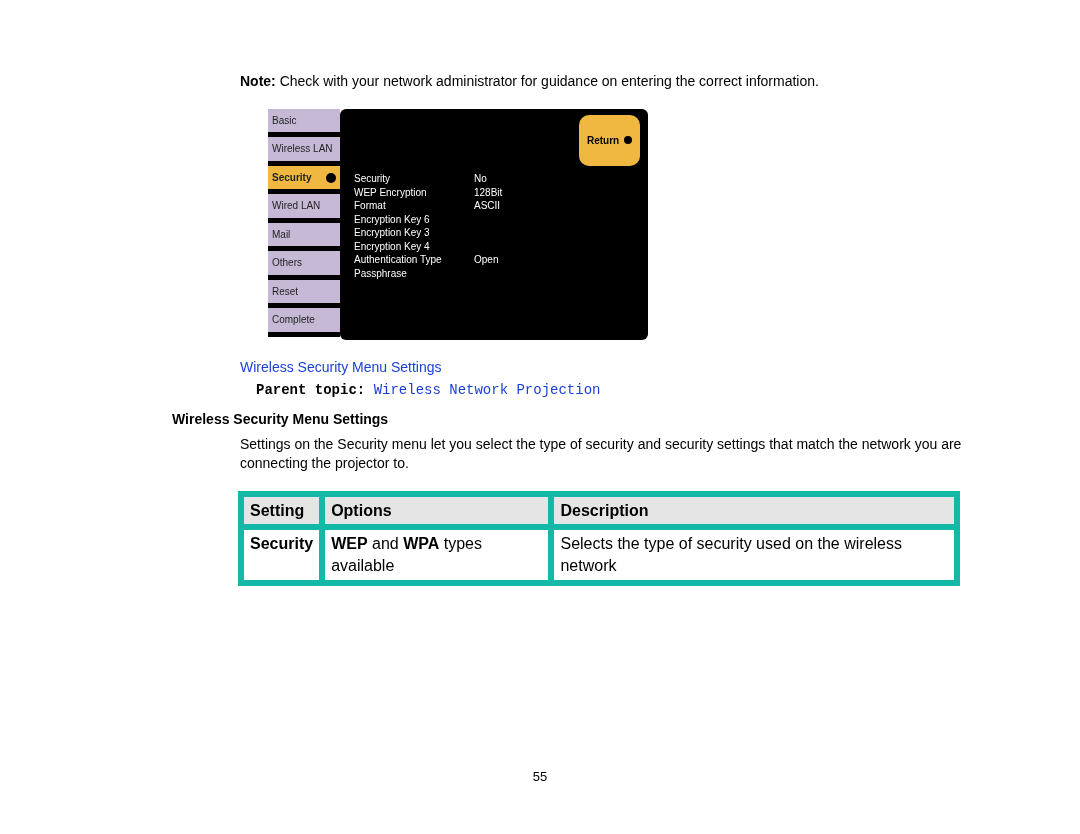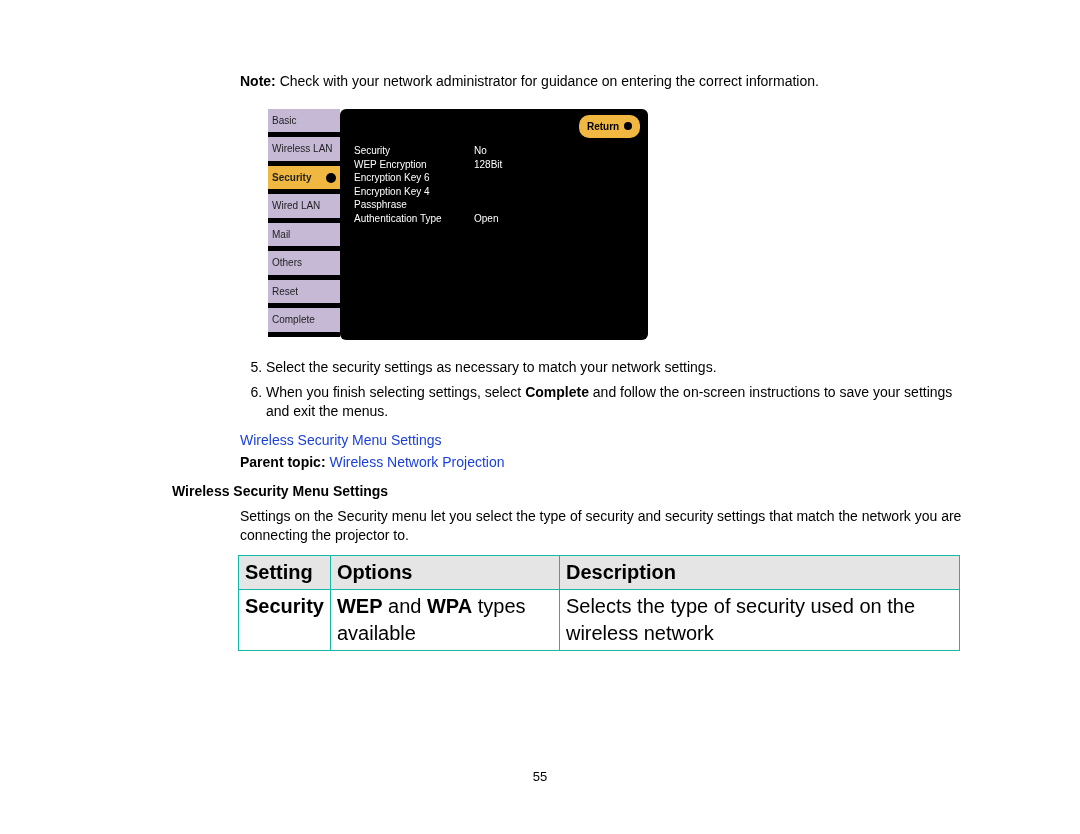--- a/index.html
+++ b/index.html
@@ -73,21 +73,21 @@
     border-radius: 6px;
     padding: 6px 8px 60px 8px;
     position: relative;
     min-height: 165px;
   }
   .panel .return {
     background: #f0b840;
     color: #000;
     font-weight: bold;
     border-radius: 10px;
-    padding: 5px 8px;
+    padding: 19px 8px;
     font-size: 10px;
     float: right;
     margin-bottom: 4px;
   }
   .panel .return .dot {
     display: inline-block;
     width: 8px; height: 8px;
     background: #000; border-radius: 50%;
     vertical-align: middle;
     margin-left: 2px;
@@ -101,42 +101,43 @@
   .panel .row {
     display: flex;
   }
   .panel .row .label { width: 120px; }
   .panel .row .value { }
   .link {
     color: #1a3fd8;
     text-decoration: none;
   }
   .parent-topic {
-    margin: 4px 0 10px 0;
+    margin: 4px 0 10px 16px;
+    font-family: Liberation Mono, monospace;
   }
   .section-heading {
     margin-left: -68px;
     font-weight: bold;
     margin-top: 8px;
     margin-bottom: 6px;
   }
   .body-para {
-    margin-bottom: 10px;
+    margin-bottom: 18px;
   }
   table.settings {
     width: 100%;
     border-collapse: collapse;
     margin-left: -2px;
   }
   table.settings th, table.settings td {
-    border: 1px solid #14b8a6;
+    border: 6px solid #14b8a6;
     padding: 3px 6px;
     text-align: left;
     vertical-align: top;
-    font-size: 20px;
+    font-size: 16px;
   }
   table.settings th {
     background: #e5e5e5;
     font-weight: bold;
   }
   .page-num {
     position: absolute;
     bottom: 48px;
     left: 50%;
     transform: translateX(-50%);
@@ -172,43 +173,47 @@
         <div class="rows" id="menu-rows">
             <div class="row">
               <span class="label">Security</span>
               <span class="value">No</span>
             </div>
             <div class="row">
               <span class="label">WEP Encryption</span>
               <span class="value">128Bit</span>
             </div>
             <div class="row">
+              <span class="label">Format</span>
+              <span class="value">ASCII</span>
+            </div>
+            <div class="row">
               <span class="label">Encryption Key 6</span>
               <span class="value"></span>
             </div>
             <div class="row">
+              <span class="label">Encryption Key 3</span>
+              <span class="value"></span>
+            </div>
+            <div class="row">
               <span class="label">Encryption Key 4</span>
-              <span class="value"></span>
-            </div>
-            <div class="row">
-              <span class="label">Passphrase</span>
               <span class="value"></span>
             </div>
             <div class="row">
               <span class="label">Authentication Type</span>
               <span class="value">Open</span>
             </div>
+            <div class="row">
+              <span class="label">Passphrase</span>
+              <span class="value"></span>
+            </div>
           </div>
       </div>
     </div>
 
-    <ol class="steps" start="5" id="steps-b">
-        <li>Select the security settings as necessary to match your network settings.</li>
-        <li>When you finish selecting settings, select <b>Complete</b> and follow the on-screen instructions to save your settings and exit the menus.</li>
-      </ol>
 
     <div>
       <a class="link" href="#">Wireless Security Menu Settings</a>
     </div>
 
     <div class="parent-topic">
       <b>Parent topic:</b>
       <span> </span>
       <a class="link" href="#">Wireless Network Projection</a>
     </div>

